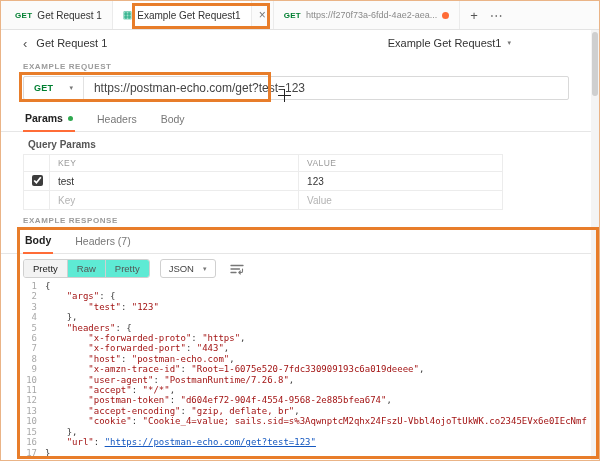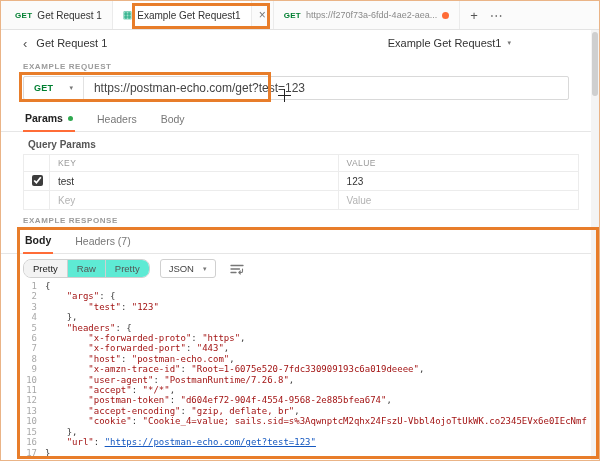--- a/index.html
+++ b/index.html
@@ -50,33 +50,33 @@
   
   .ptabs { display: flex; gap: 20px; padding: 0 22px; border-bottom: 1px solid #e6e6e6;
            height: 24px; align-items: flex-end; font-size: 10.5px; color: #777; }
   .ptab { display: flex; align-items: center; gap: 5px; padding: 4px 2px 6px; cursor: pointer; margin-top: 12px; }
   .ptab.active { color: #222; border-bottom: 2px solid #ff6c37; margin-bottom: -1px; font-weight: bold; }
   .params-dot { width: 5px; height: 5px; border-radius: 50%; background: #2fa84f; }
 
   .qp-label { font-size: 10px; font-weight: bold; color: #555; padding: 7px 27px 5px; height: 22px; }
 
   
-  .qtable { border-collapse: collapse; margin: 0 22px; width: 556px;
+  .qtable { border-collapse: collapse; margin: 0 22px; width: 480px;
             font-size: 10px; color: #333; table-layout: fixed; }
   .qtable th, .qtable td { border: 1px solid #ececec; height: 19px; padding: 0 8px;
                            text-align: left; font-weight: normal; overflow: hidden; }
   .qtable th { color: #9a9a9a; font-size: 8.5px; letter-spacing: .4px; height: 17px; }
   .cb-col { width: 26px; text-align: center; padding: 0; }
   .key-col { width: 52%; }
   .qtable input[type=checkbox] { width: 11px; height: 11px; accent-color: #3d3d3d; cursor: pointer; }
   .ph { color: #b3b3b3; }
 
   
   .toolbar { display: flex; align-items: center; gap: 10px; padding: 8px 22px 6px; height: 27px; }
-  .seg { display: flex; border: 1px solid #d0d0d0; border-radius: 8px; overflow: hidden; }
+  .seg { display: flex; border: 1px solid #d0d0d0; border-radius: 3px; overflow: hidden; }
   .seg-btn { font-family: inherit; font-size: 9.5px; padding: 3px 9px; background: #5eead4;
              border: none; border-right: 1px solid #d0d0d0; color: #555; cursor: pointer; }
   .seg-btn:last-child { border-right: none; }
   .seg-btn.active { background: #f3f3f3; color: #222; }
   .fmt { display: flex; align-items: center; gap: 9px; border: 1px solid #d0d0d0;
          border-radius: 3px; padding: 3px 8px; font-size: 9.5px; color: #444; cursor: pointer; text-align: right; }
   .wrap-icon { margin-left: 4px; cursor: pointer; display: flex; align-items: center; }
 
   
   .editor { margin: 0 12px 0 22px; height: 178px; overflow: hidden;

